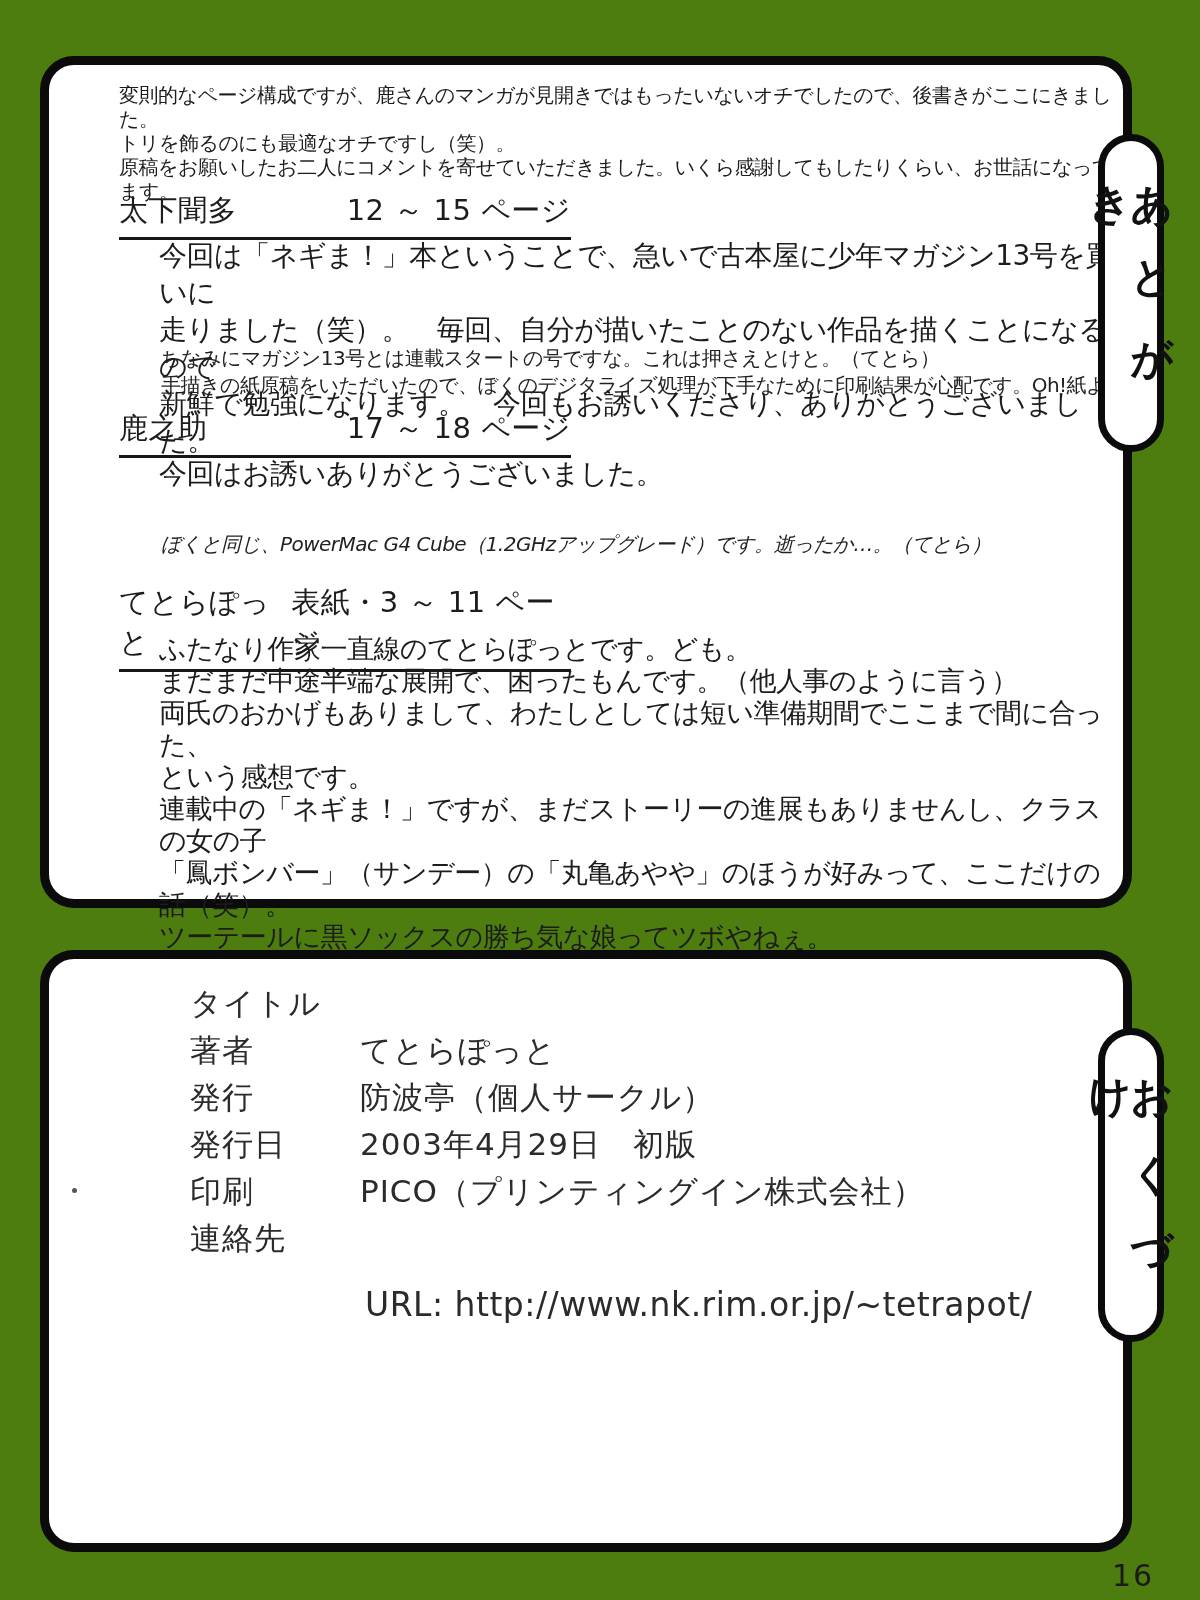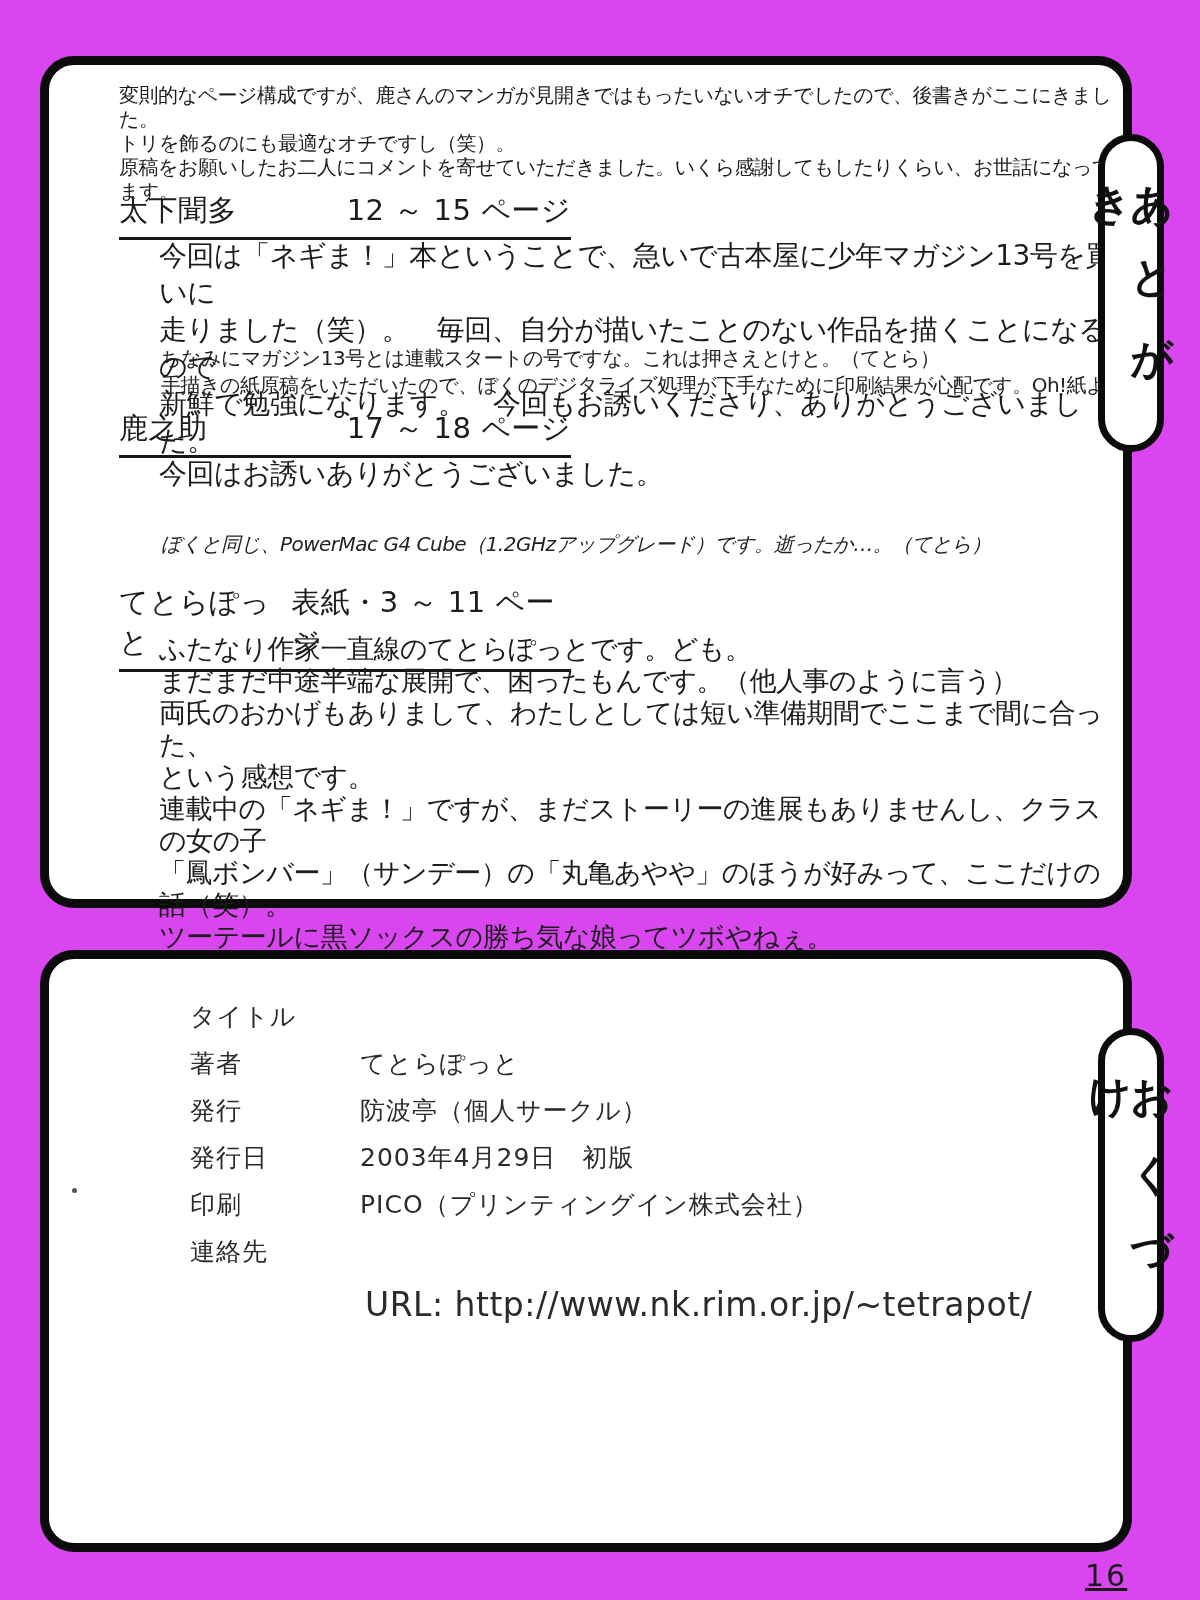--- a/index.html
+++ b/index.html
@@ -3,21 +3,21 @@
 <meta charset="utf-8">
 <style>
   html,body { margin:0; padding:0; }
   body {
     width:1200px; height:1600px;
     background:#ffffff;
     font-family:"DejaVu Sans","Liberation Sans",sans-serif;
     color:#1c1c1c;
     -webkit-font-smoothing:antialiased;
   }
-  .page { position:relative; width:1200px; height:1600px; background:#d946ef; overflow:hidden; }
+  .page { position:relative; width:1200px; height:1600px; background:#4d7c0f; overflow:hidden; }
 
   
   .box {
     position:absolute;
     border:9px solid #0b0b0b;
     border-radius:34px;
     background:#ffffff;
     box-sizing:border-box;
   }
   .afterword-box { left:40px; top:56px;  width:1092px; height:852px; }
@@ -55,28 +55,28 @@
   }
   .tab-atogaki { left:1098px; top:134px;  height:318px; }
   .tab-okuzuke { left:1098px; top:1028px; height:314px; }
   .tab-text {
     writing-mode:vertical-rl; text-orientation:upright;
     font-size:42px; font-weight:bold; color:#111;
     letter-spacing:28px; padding-top:14px; line-height:1;
   }
 
   
-  .col-rows { position:absolute; left:141px; top:41px; font-size:25px; color:#2b2b2b; letter-spacing:1px; }
+  .col-rows { position:absolute; left:141px; top:24px; font-size:31px; color:#2b2b2b; letter-spacing:1px; }
   .col-row { display:flex; height:47px; align-items:flex-start; }
   .col-label { width:170px; flex:0 0 170px; }
   .col-value { white-space:nowrap; }
   .url-line { position:absolute; left:316px; top:326px; font-size:33px; color:#2b2b2b; letter-spacing:0.5px; }
 
   
-  .page-number { position:absolute; left:1085px; top:1558px; font-size:30px; color:#1a1a1a; letter-spacing:2px;text-decoration:underline; }
+  .page-number { position:absolute; left:1112px; top:1558px; font-size:30px; color:#1a1a1a; letter-spacing:2px; }
   .speck { position:absolute; left:72px; top:1188px; width:5px; height:5px; background:#555; border-radius:50%; }
 </style>
 </head>
 <body>
 
 <div class="page">
 
   <div class="box afterword-box">
     <div class="box-inner">
 

